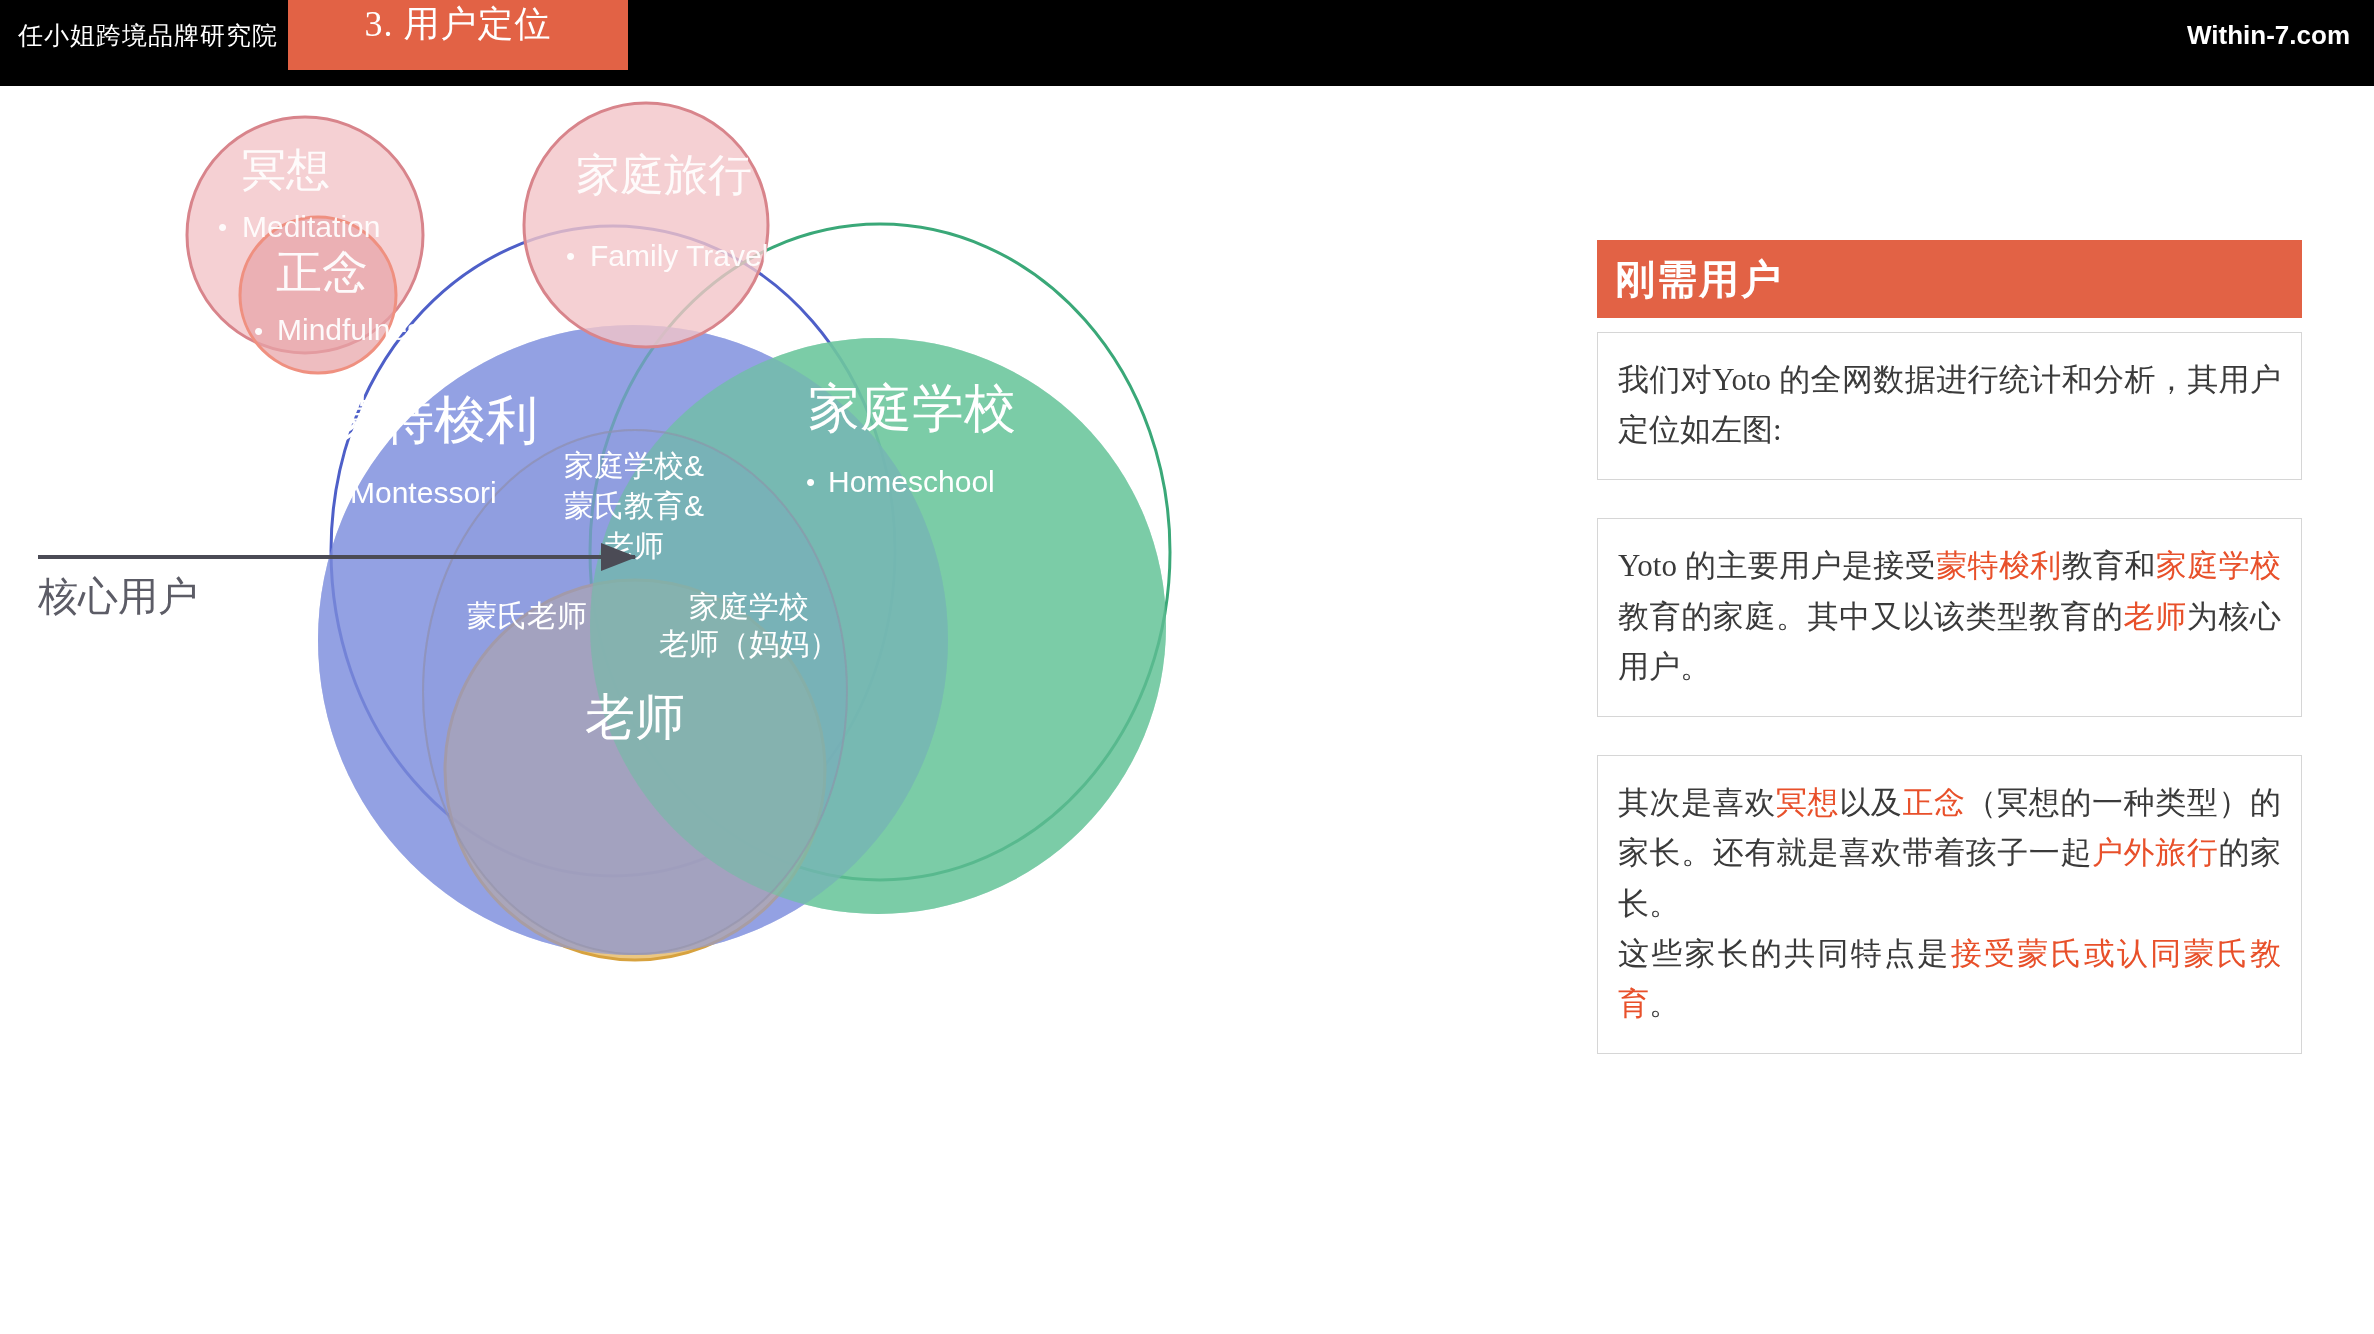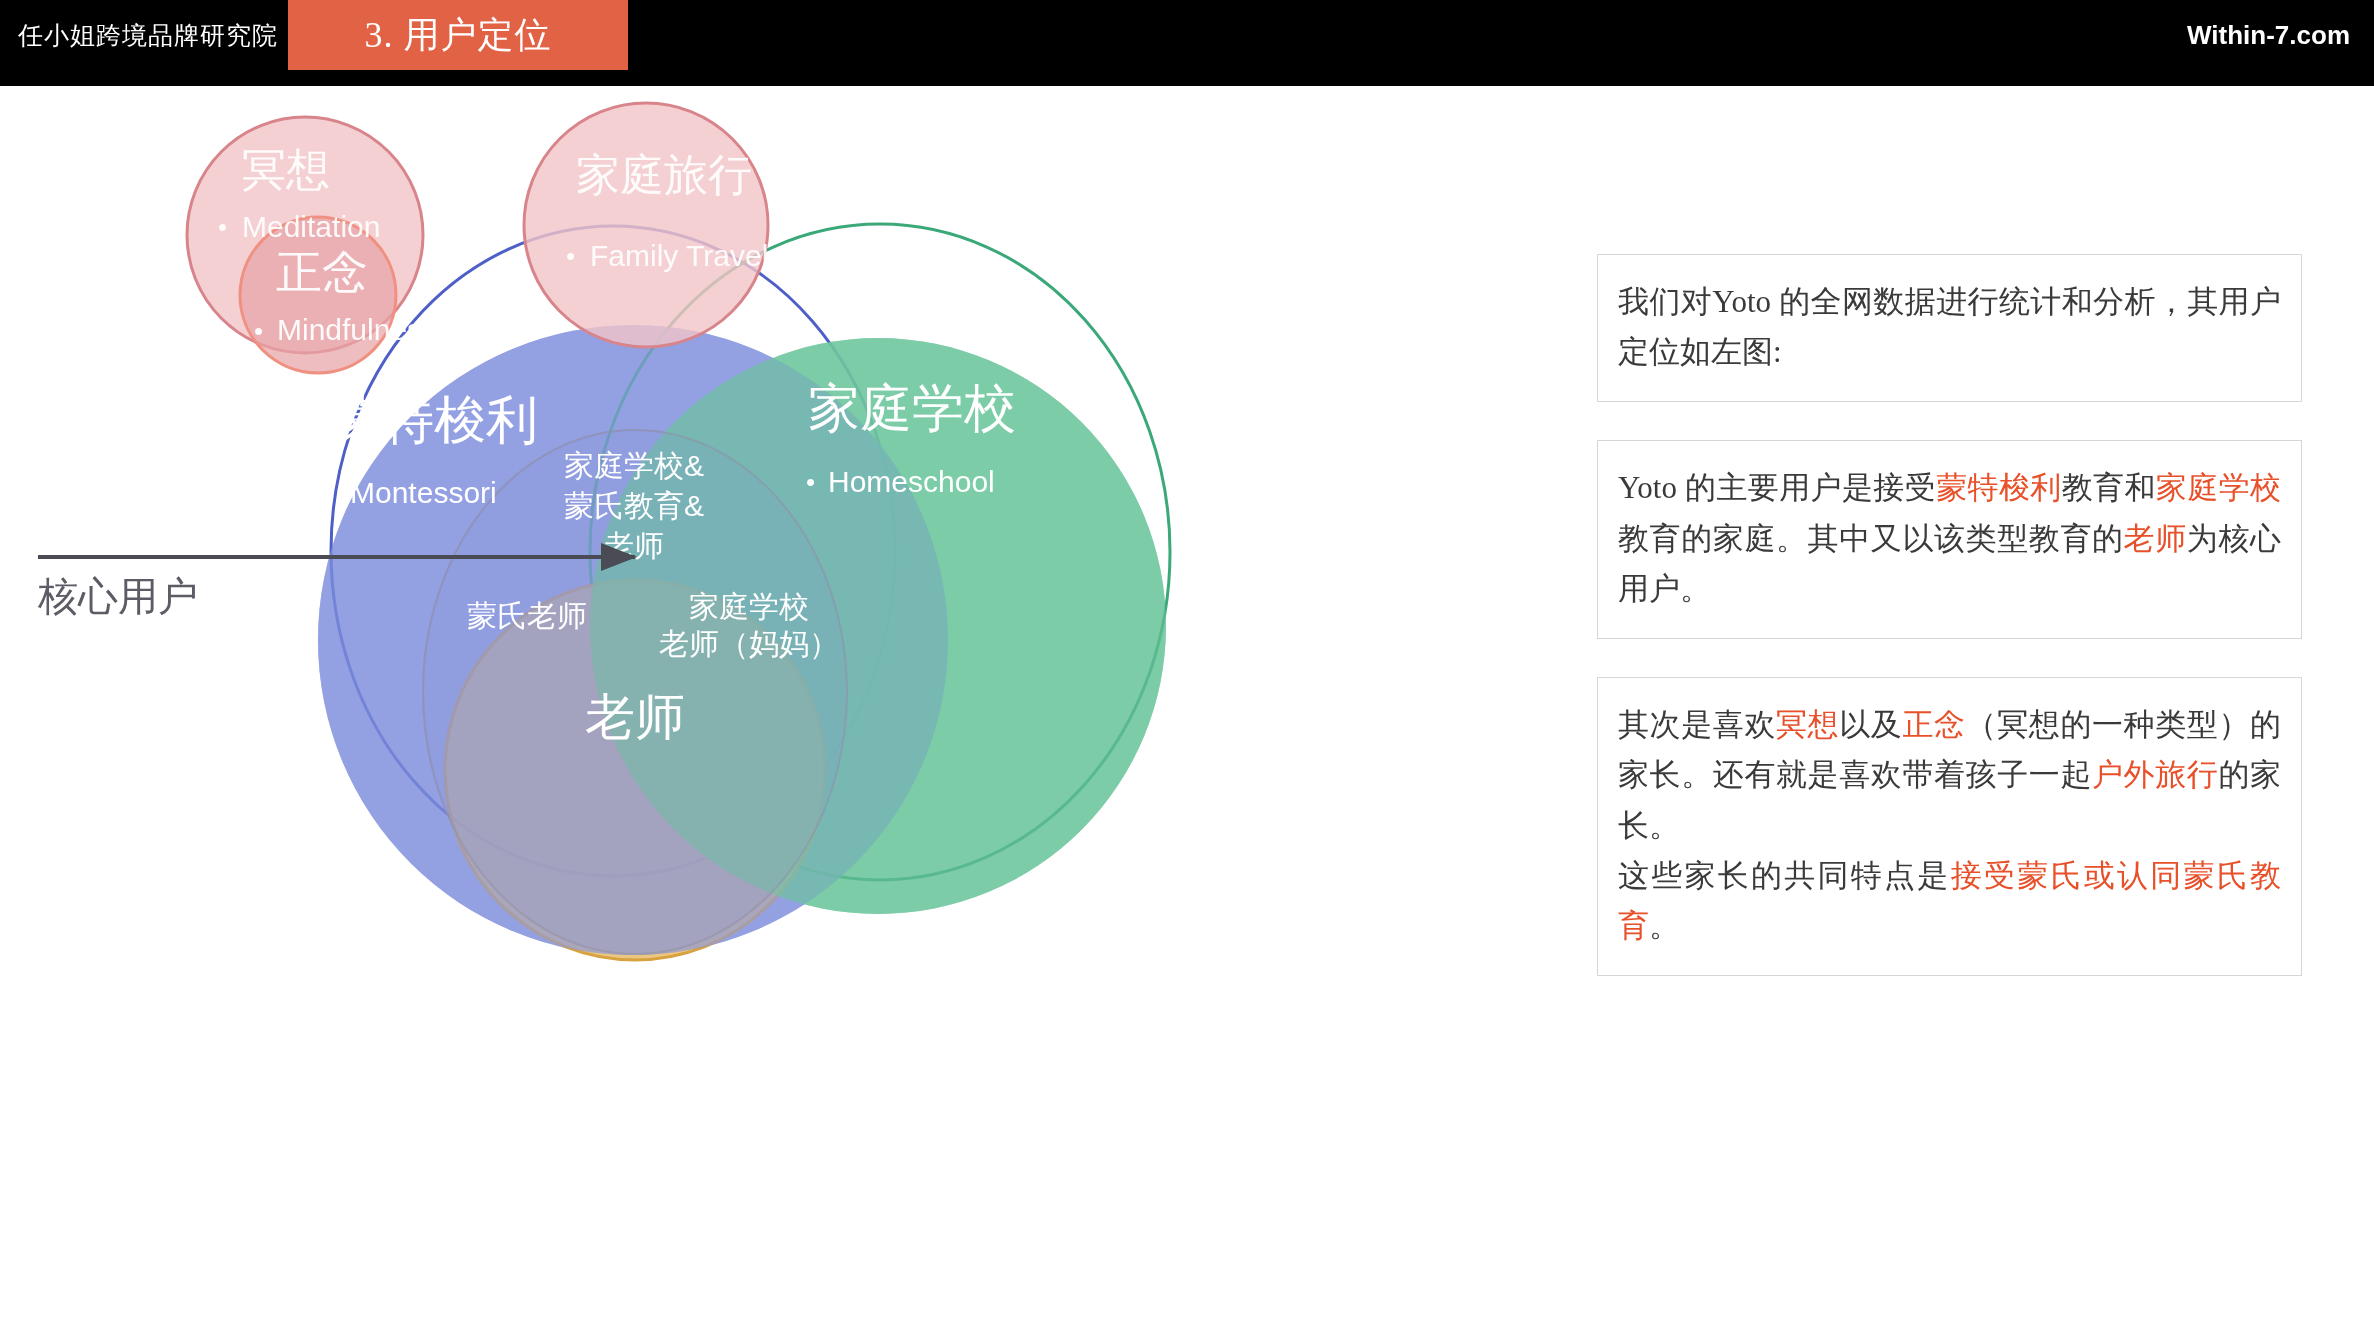--- a/index.html
+++ b/index.html
@@ -17,21 +17,21 @@
   .brand{
     position:absolute;left:18px;top:0;height:70px;
     display:flex;align-items:center;
     color:#ffffff;font-size:25px;letter-spacing:1px;
     font-family:"Liberation Serif","DejaVu Serif",serif;
     white-space:nowrap;
   }
   .chaptertab{
     position:absolute;left:288px;top:0;width:340px;height:70px;
     background:#e26245;
-    display:flex;align-items:center;justify-content:center;
+    display:flex;align-items:flex-start;justify-content:center;
   }
   .chaptertab span{
     color:#ffffff;font-size:36px;letter-spacing:1px;
     font-family:"Liberation Serif","DejaVu Serif",serif;
     white-space:nowrap;
   }
   .sitename{
     position:absolute;right:24px;top:0;height:70px;
     display:flex;align-items:center;
     color:#ffffff;font-size:26px;font-weight:bold;white-space:nowrap;text-align:center;
@@ -196,16 +196,19 @@
   <text class="vl" x="749" y="547" font-size="30" text-anchor="middle">家庭学校</text>
   <text class="vl" x="749" y="584" font-size="30" text-anchor="middle">老师（妈妈）</text>
 
   <text class="vl" x="635" y="664" font-size="50" text-anchor="middle" font-family="'Liberation Serif','DejaVu Serif',serif">老师</text>
 
   <line x1="38" y1="487" x2="635" y2="487" stroke="#4b4b55" stroke-width="4" marker-end="url(#arrowhead)"></line>
   <text class="vl dark" x="38" y="540" font-size="40" font-family="'Liberation Serif','DejaVu Serif',serif">核心用户</text>
 </svg>
 
 <div class="panel">
+  <div class="panel-head">
+    <span>刚需用户</span>
+  </div>
   <div class="card c1" id="card-0"><span>我们对Yoto 的全网数据进行统计和分析，其用户定位如左图:</span></div>
   <div class="card" id="card-1"><span>Yoto 的主要用户是接受</span><span class="hl">蒙特梭利</span><span>教育和</span><span class="hl">家庭学校</span><span>教育的家庭。其中又以该类型教育的</span><span class="hl">老师</span><span>为核心用户。</span></div>
   <div class="card" id="card-2"><span>其次是喜欢</span><span class="hl">冥想</span><span>以及</span><span class="hl">正念</span><span>（冥想的一种类型）的家长。还有就是喜欢带着孩子一起</span><span class="hl">户外旅行</span><span>的家长。</span><br><span>这些家长的共同特点是</span><span class="hl">接受蒙氏或认同蒙氏教育</span><span>。</span></div>
 </div>
 
 </body></html>

